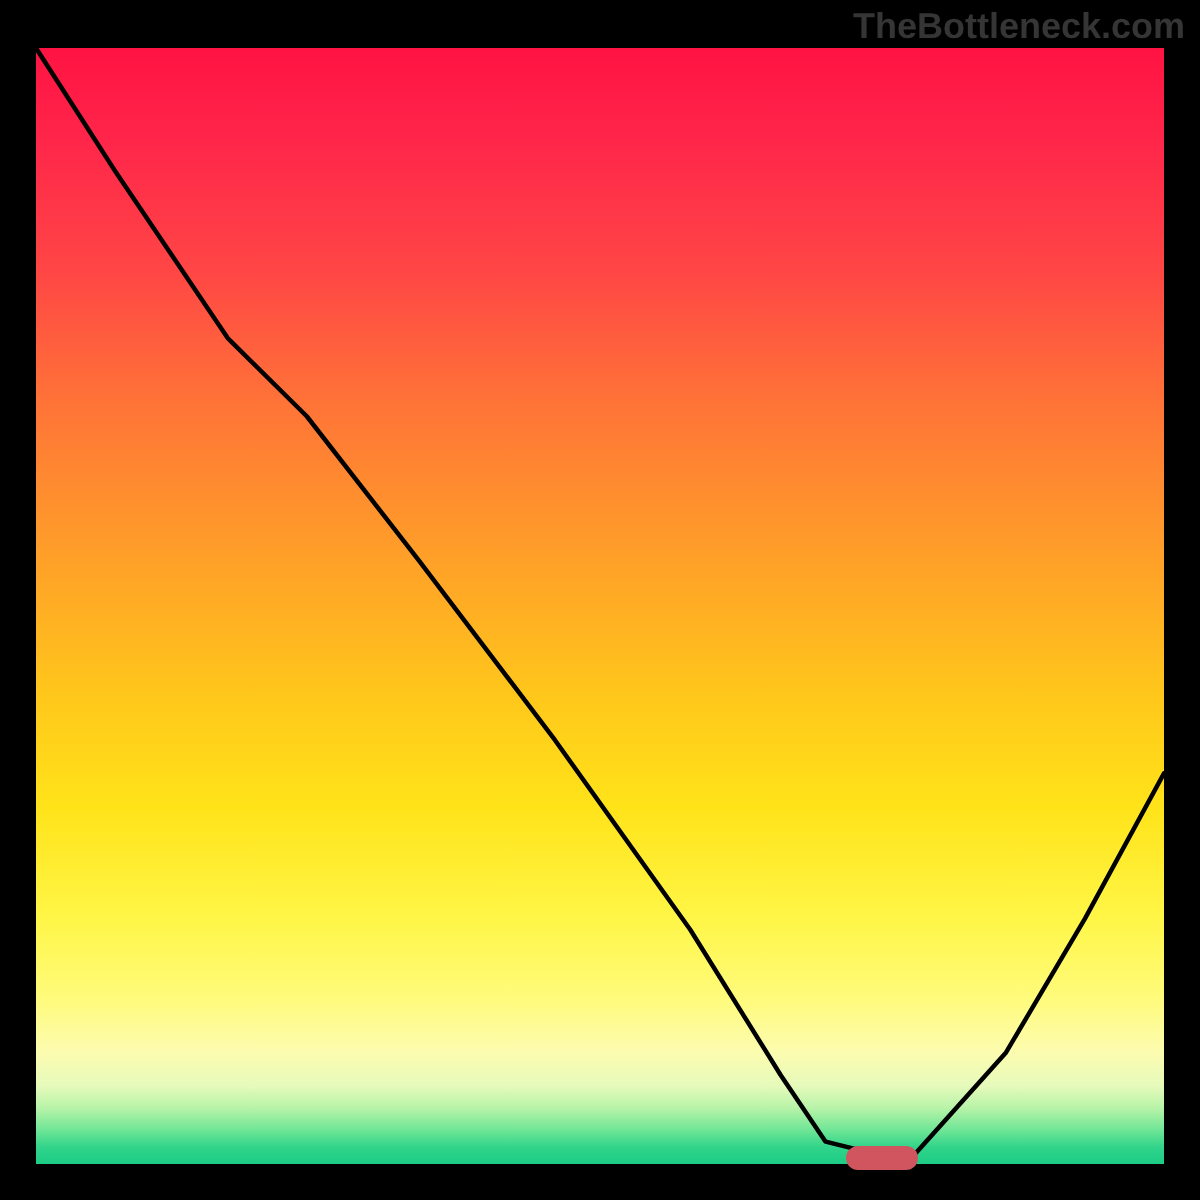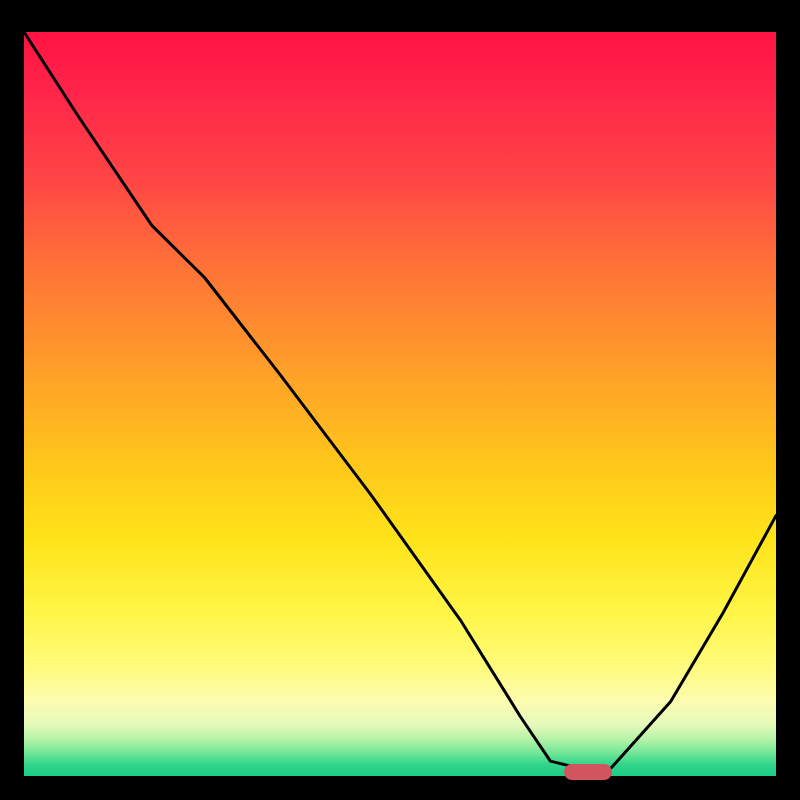--- a/index.html
+++ b/index.html
@@ -66,20 +66,21 @@
     height: 16px;
     border-radius: 8px;
     background: #d0555f;
     transform: translate(-50%, -50%);
   }
 </style>
 </head>
 <body>
 
 <div class="wrap">
+  <div class="watermark">TheBottleneck.com</div>
 
   <div class="plot-area">
     <svg class="curve-svg" viewBox="0 0 752 744" preserveAspectRatio="none">
       <path id="bottleneck-curve" fill="none" stroke="#000000" stroke-width="3" stroke-linecap="round" stroke-linejoin="round" d="M0.0 0.0 L52.6 81.8 L127.8 193.4 L180.5 245.5 L255.7 342.2 L345.9 461.3 L436.2 587.8 L496.3 684.5 L526.4 729.1 L556.5 736.6 L586.6 736.6 L646.7 669.6 L699.4 580.3 L752.0 483.6"></path>
     </svg>
 
     <div id="marker-pill" class="marker" style="left: 564px; top: 740.28px; background: rgb(208, 85, 95);"></div>
   </div>
 </div>
 

